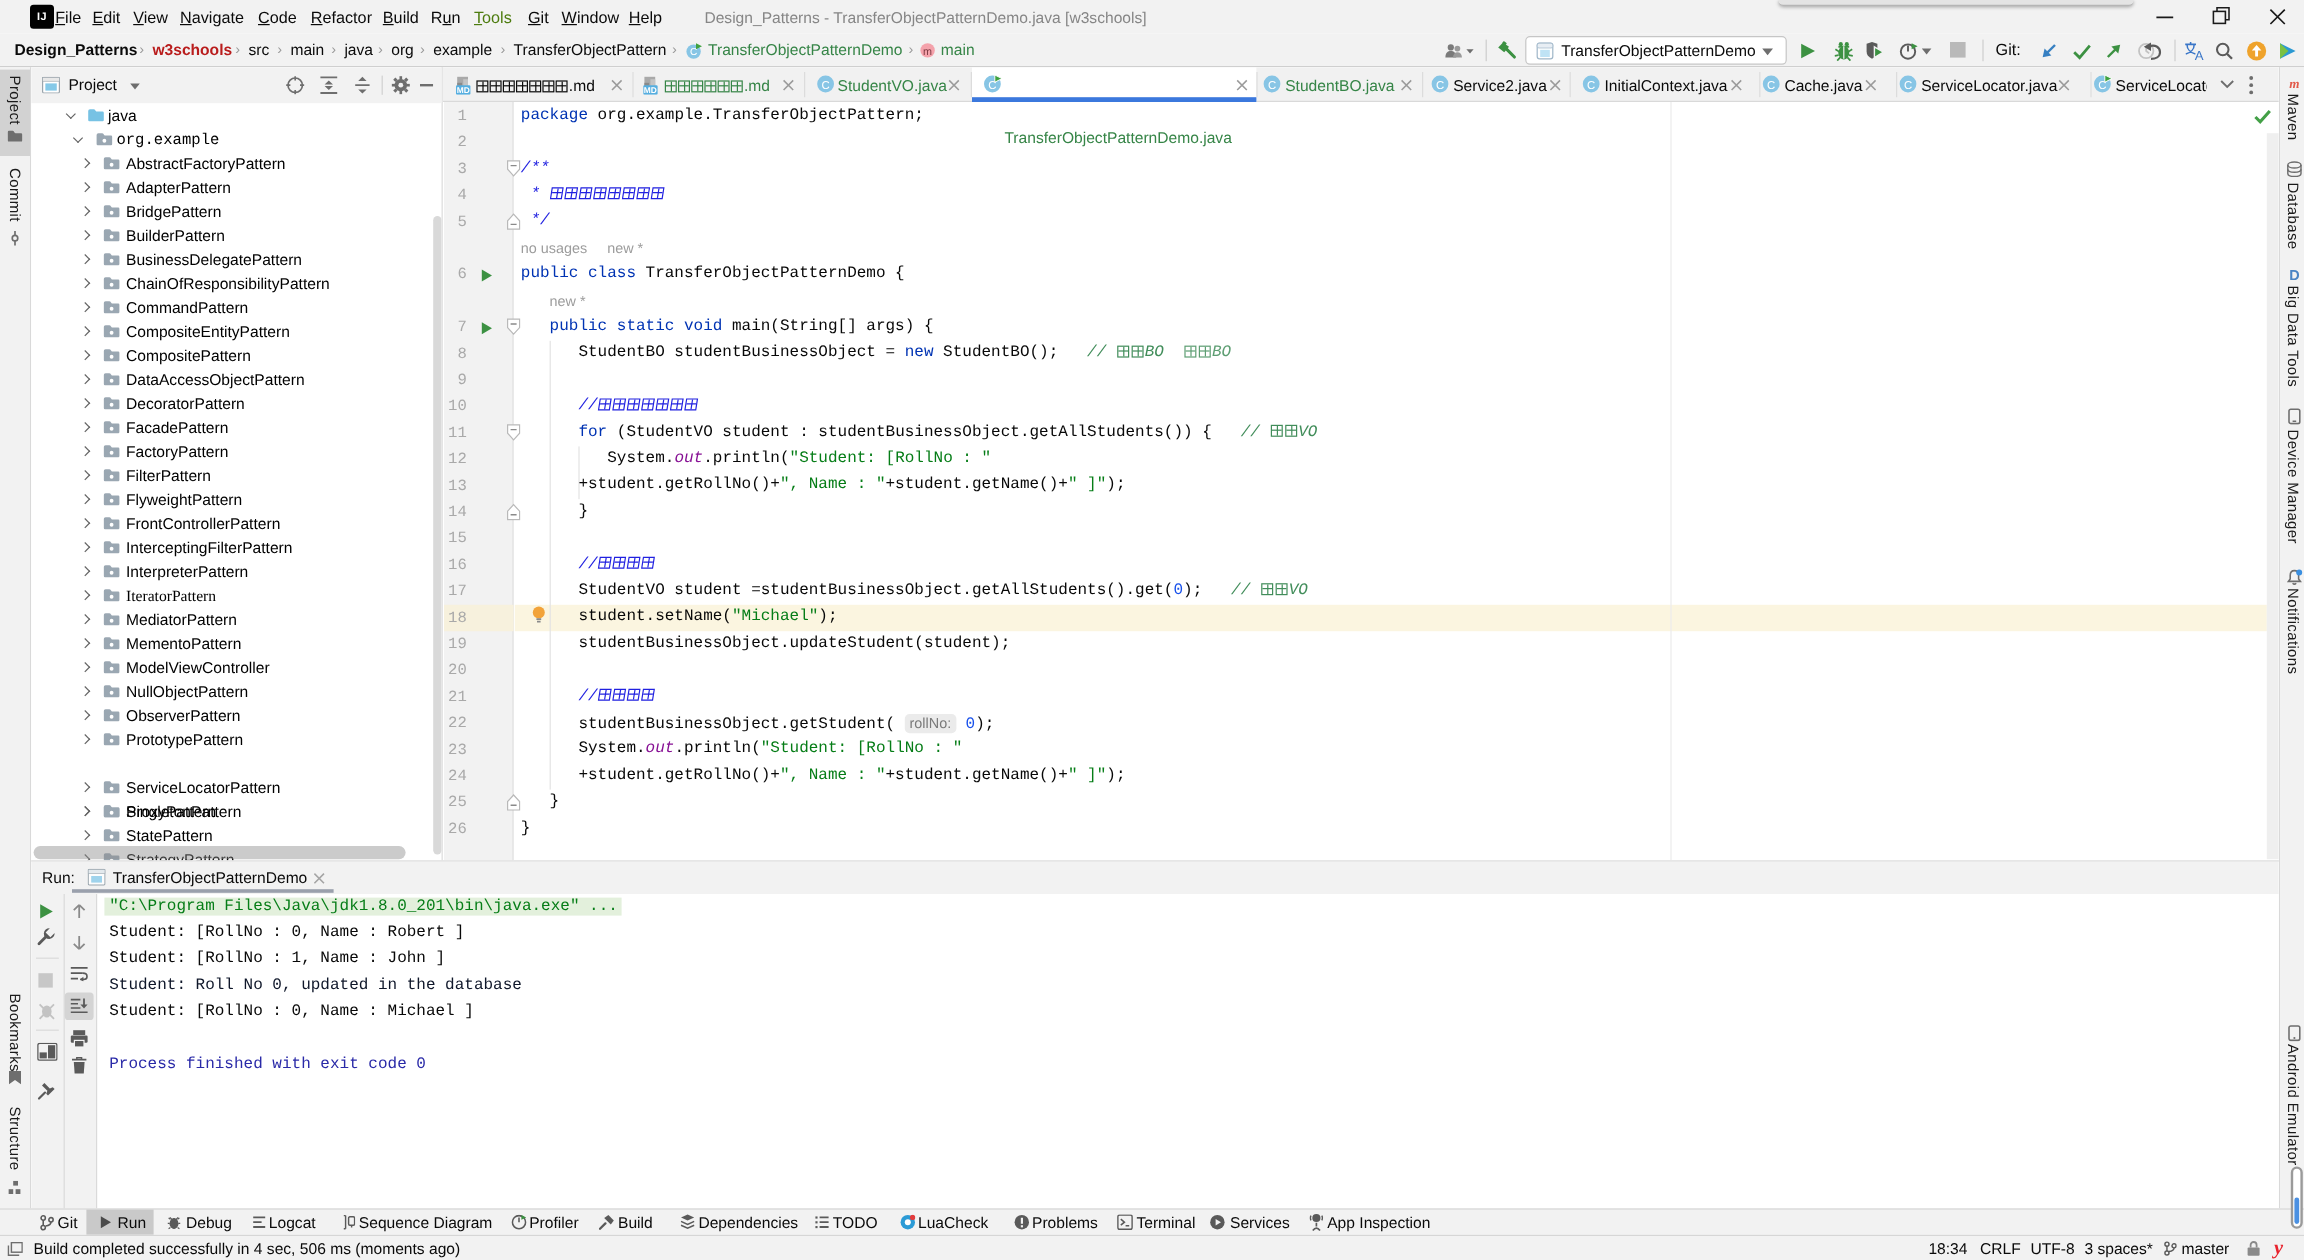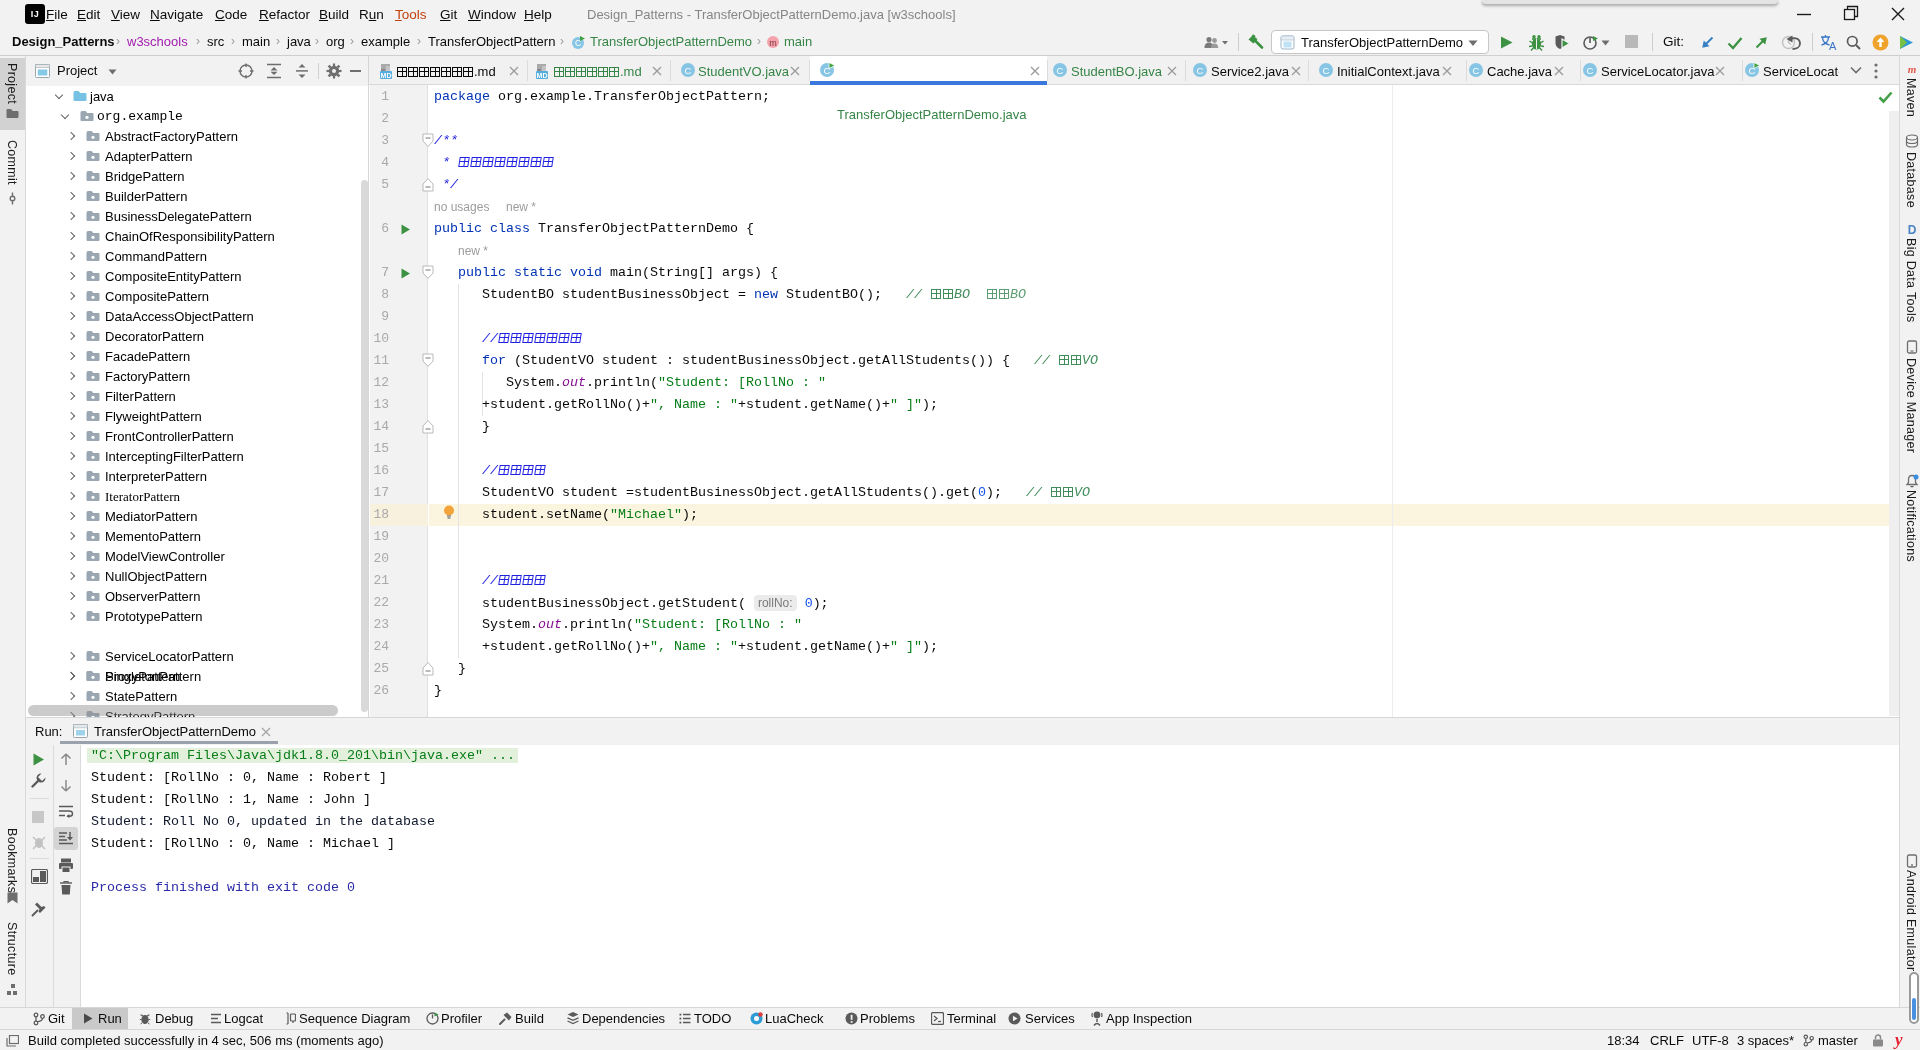--- a/index.html
+++ b/index.html
@@ -33,42 +33,42 @@
 <div class="a" id="menubar" style="left:0;top:0;width:1920px;height:28px;background:#f2f2f2;">
   <div class="a" style="left:25px;top:4px;width:20px;height:20px;background:#000;border-radius:3px;color:#fff;font-size:9px;font-weight:bold;text-align:center;line-height:20px;letter-spacing:0.5px;">IJ</div>
   <div class="a" style="left:46px;top:7px;font-size:13.5px;color:#0a0a0a;"><span class="u">F</span>ile</div>
   <div class="a" style="left:77px;top:7px;font-size:13.5px;color:#0a0a0a;"><span class="u">E</span>dit</div>
   <div class="a" style="left:111px;top:7px;font-size:13.5px;color:#0a0a0a;"><span class="u">V</span>iew</div>
   <div class="a" style="left:150px;top:7px;font-size:13.5px;color:#0a0a0a;"><span class="u">N</span>avigate</div>
   <div class="a" style="left:215px;top:7px;font-size:13.5px;color:#0a0a0a;"><span class="u">C</span>ode</div>
   <div class="a" style="left:259px;top:7px;font-size:13.5px;color:#0a0a0a;"><span class="u">R</span>efactor</div>
   <div class="a" style="left:319px;top:7px;font-size:13.5px;color:#0a0a0a;"><span class="u">B</span>uild</div>
   <div class="a" style="left:359px;top:7px;font-size:13.5px;color:#0a0a0a;">R<span class="u">u</span>n</div>
-  <div class="a" style="left:395px;top:7px;font-size:13.5px;color:#c2410c;"><span class="u">T</span>ools</div>
+  <div class="a" style="left:395px;top:7px;font-size:13.5px;color:#4d7c0f;"><span class="u">T</span>ools</div>
   <div class="a" style="left:440px;top:7px;font-size:13.5px;color:#0a0a0a;"><span class="u">G</span>it</div>
   <div class="a" style="left:468px;top:7px;font-size:13.5px;color:#0a0a0a;"><span class="u">W</span>indow</div>
   <div class="a" style="left:524px;top:7px;font-size:13.5px;color:#0a0a0a;"><span class="u">H</span>elp</div>
   <div class="a" style="left:587px;top:7px;font-size:13px;color:#868686;">Design_Patterns - TransferObjectPatternDemo.java [w3schools]</div>
 
   <svg class="a" style="left:1796px;top:6px;" width="16" height="16">
       <line x1="1" y1="8.5" x2="15" y2="8.5" stroke="#1a1a1a" stroke-width="1.4"></line>
     </svg>
   <svg class="a" style="left:1843px;top:5px;" width="17" height="17">
       <rect x="1.5" y="4.5" width="10" height="10" fill="#f2f2f2" stroke="#1a1a1a" stroke-width="1.3"></rect>
       <path d="M4.5 4.5 V1.5 H14.5 V11.5 H11.5" fill="none" stroke="#1a1a1a" stroke-width="1.3"></path>
     </svg>
   <svg class="a" style="left:1890px;top:6px;" width="16" height="16">
       <path d="M2 2 L14 14 M14 2 L2 14" stroke="#1a1a1a" stroke-width="1.4"></path>
     </svg>
 </div>
 
 <div class="a" id="toolbar" style="left:0;top:28px;width:1920px;height:28px;background:#f2f2f2;border-bottom:1px solid #cfcfcf;box-sizing:border-box;">
   <div class="a" style="left:12px;top:6px;font-size:13px;font-weight:bold;color:#0a0a0a;">Design_Patterns</div>
   <div class="a" style="left:116px;top:6px;color:#9a9a9a;font-size:12px;">›</div>
-  <div class="a" style="left:127px;top:6px;font-size:13px;font-weight:normal;color:#a21caf;">w3schools</div>
+  <div class="a" style="left:127px;top:6px;font-size:13px;font-weight:bold;color:#b91c1c;">w3schools</div>
   <div class="a" style="left:196px;top:6px;color:#9a9a9a;font-size:12px;">›</div>
   <div class="a" style="left:207px;top:6px;font-size:13px;color:#0a0a0a;">src</div>
   <div class="a" style="left:231px;top:6px;color:#9a9a9a;font-size:12px;">›</div>
   <div class="a" style="left:242px;top:6px;font-size:13px;color:#0a0a0a;">main</div>
   <div class="a" style="left:276px;top:6px;color:#9a9a9a;font-size:12px;">›</div>
   <div class="a" style="left:287px;top:6px;font-size:13px;color:#0a0a0a;">java</div>
   <div class="a" style="left:315px;top:6px;color:#9a9a9a;font-size:12px;">›</div>
   <div class="a" style="left:326px;top:6px;font-size:13px;color:#0a0a0a;">org</div>
   <div class="a" style="left:350px;top:6px;color:#9a9a9a;font-size:12px;">›</div>
   <div class="a" style="left:361px;top:6px;font-size:13px;color:#0a0a0a;">example</div>
@@ -683,20 +683,21 @@
   <div class="a mono" style="left:65px;top:206px;color:#080808;">   <span class="kw">public static void</span> main(String[] args) {</div>
   <div class="a mono" style="left:65px;top:228px;color:#080808;">      StudentBO studentBusinessObject = <span class="kw">new</span> StudentBO();   <span class="cmt">// <span class="gs"></span><span class="gs"></span>BO</span>  <span class="cmt" style="opacity:.85;"><span class="gs"></span><span class="gs"></span>BO</span></div>
   <div class="a mono" style="left:65px;top:272px;color:#080808;">      <span class="doc">//<span class="gs"></span><span class="gs"></span><span class="gs"></span><span class="gs"></span><span class="gs"></span><span class="gs"></span><span class="gs"></span></span></div>
   <div class="a mono" style="left:65px;top:294px;color:#080808;">      <span class="kw">for</span> (StudentVO student : studentBusinessObject.getAllStudents()) {   <span class="cmt">// <span class="gs"></span><span class="gs"></span>VO</span></div>
   <div class="a mono" style="left:65px;top:316px;color:#080808;">         System.<span class="fld">out</span>.println(<span class="str">"Student: [RollNo : "</span></div>
   <div class="a mono" style="left:65px;top:338px;color:#080808;">      +student.getRollNo()+<span class="str">", Name : "</span>+student.getName()+<span class="str">" ]"</span>);</div>
   <div class="a mono" style="left:65px;top:360px;color:#080808;">      }</div>
   <div class="a mono" style="left:65px;top:404px;color:#080808;">      <span class="doc">//<span class="gs"></span><span class="gs"></span><span class="gs"></span><span class="gs"></span></span></div>
   <div class="a mono" style="left:65px;top:426px;color:#080808;">      StudentVO student =studentBusinessObject.getAllStudents().get(<span class="num">0</span>);   <span class="cmt">// <span class="gs"></span><span class="gs"></span>VO</span></div>
   <div class="a mono" style="left:65px;top:448px;color:#080808;">      student.setName(<span class="str">"Michael"</span>);</div>
+  <div class="a mono" style="left:65px;top:470px;color:#080808;">      studentBusinessObject.updateStudent(student);</div>
   <div class="a mono" style="left:65px;top:514px;color:#080808;">      <span class="doc">//<span class="gs"></span><span class="gs"></span><span class="gs"></span><span class="gs"></span></span></div>
   <div class="a mono" style="left:65px;top:536px;color:#080808;">      studentBusinessObject.getStudent( <span style="background:#ebebeb;border-radius:4px;color:#7a7a7a;font-family:'Liberation Sans',sans-serif;font-size:12px;padding:1px 4px;">rollNo:</span> <span class="num">0</span>);</div>
   <div class="a mono" style="left:65px;top:558px;color:#080808;">      System.<span class="fld">out</span>.println(<span class="str">"Student: [RollNo : "</span></div>
   <div class="a mono" style="left:65px;top:580px;color:#080808;">      +student.getRollNo()+<span class="str">", Name : "</span>+student.getName()+<span class="str">" ]"</span>);</div>
   <div class="a mono" style="left:65px;top:602px;color:#080808;">   }</div>
   <div class="a mono" style="left:65px;top:624px;color:#080808;">}</div>
   <svg class="a" style="left:31px;top:168px;" width="11" height="11">
       <path d="M1.5 0.5 L10 5.5 L1.5 10.5 Z" fill="#3c9142"></path>
     </svg>
   <svg class="a" style="left:31px;top:212px;" width="11" height="11">

